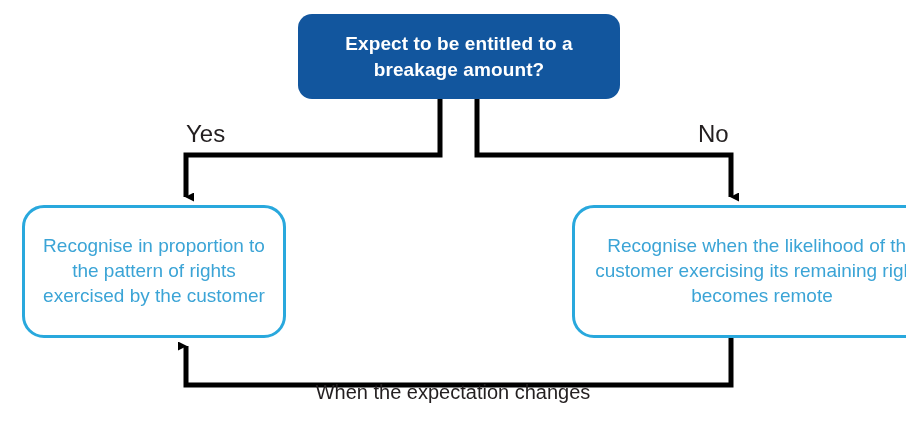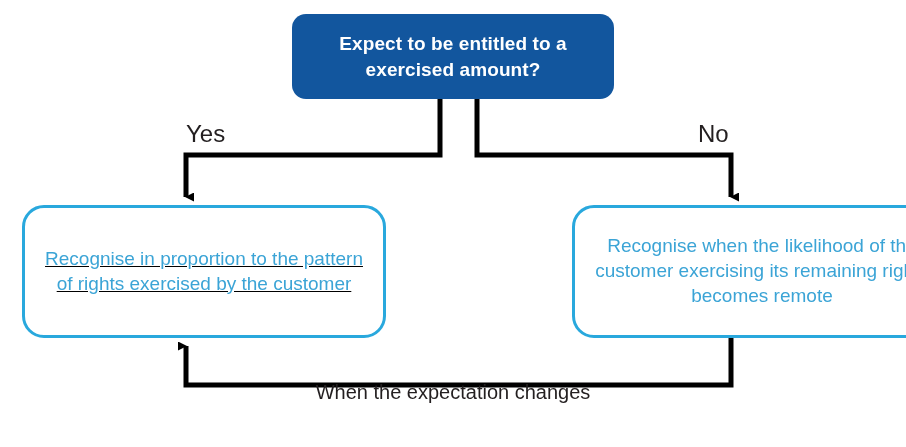--- a/index.html
+++ b/index.html
@@ -21,21 +21,21 @@
     position: absolute;
     left: 0;
     top: 0;
     width: 906px;
     height: 447px;
   }
 
   
   .node-decision {
     position: absolute;
-    left: 292px;
+    left: 298px;
     top: 14px;
     width: 322px;
     height: 85px;
     background: #12569e;
     border-radius: 14px;
     box-sizing: border-box;
     display: flex;
     align-items: center;
     justify-content: center;
     padding: 12px 26px;
@@ -62,21 +62,21 @@
     align-items: center;
     justify-content: center;
     padding: 4px 14px;
   }
   .node-outcome .node-text {
     color: #3ba4d6;
     font-size: 19px;
     line-height: 1.3;
     text-align: center;
   }
-  #node-left  { left: 22px;  width: 364px; text-decoration: underline; }
+  #node-left  { left: 22px;  width: 264px; }
   #node-right { left: 572px; width: 380px; }
 
   
   .edge-label {
     position: absolute;
     color: #231f20;
     font-size: 24px;
     line-height: 1;
     white-space: nowrap;
   }
@@ -112,21 +112,21 @@
     <g>
       <path d="M477,99 L477,155 L731,155 L731,197" fill="none" stroke="#000000" stroke-width="5" stroke-linecap="butt" stroke-linejoin="miter" marker-end="url(#arrowhead-down)"></path>
     </g>
 
     <g>
       <path d="M731,338 L731,385 L186,385 L186,346" fill="none" stroke="#000000" stroke-width="5" stroke-linecap="butt" stroke-linejoin="miter" marker-end="url(#arrowhead-up)"></path>
     </g>
   </svg>
 
   <div class="node-decision">
-    <div class="node-text"><span>Expect to be entitled to a</span><br><span>exercised amount?</span></div>
+    <div class="node-text"><span>Expect to be entitled to a</span><br><span>breakage amount?</span></div>
   </div>
 
   <div class="node-outcome" id="node-left">
     <div class="node-text">Recognise in proportion to the pattern of rights exercised by the customer</div>
   </div>
 
   <div class="node-outcome" id="node-right">
     <div class="node-text">Recognise when the likelihood of the customer exercising its remaining rights becomes remote</div>
   </div>
 

